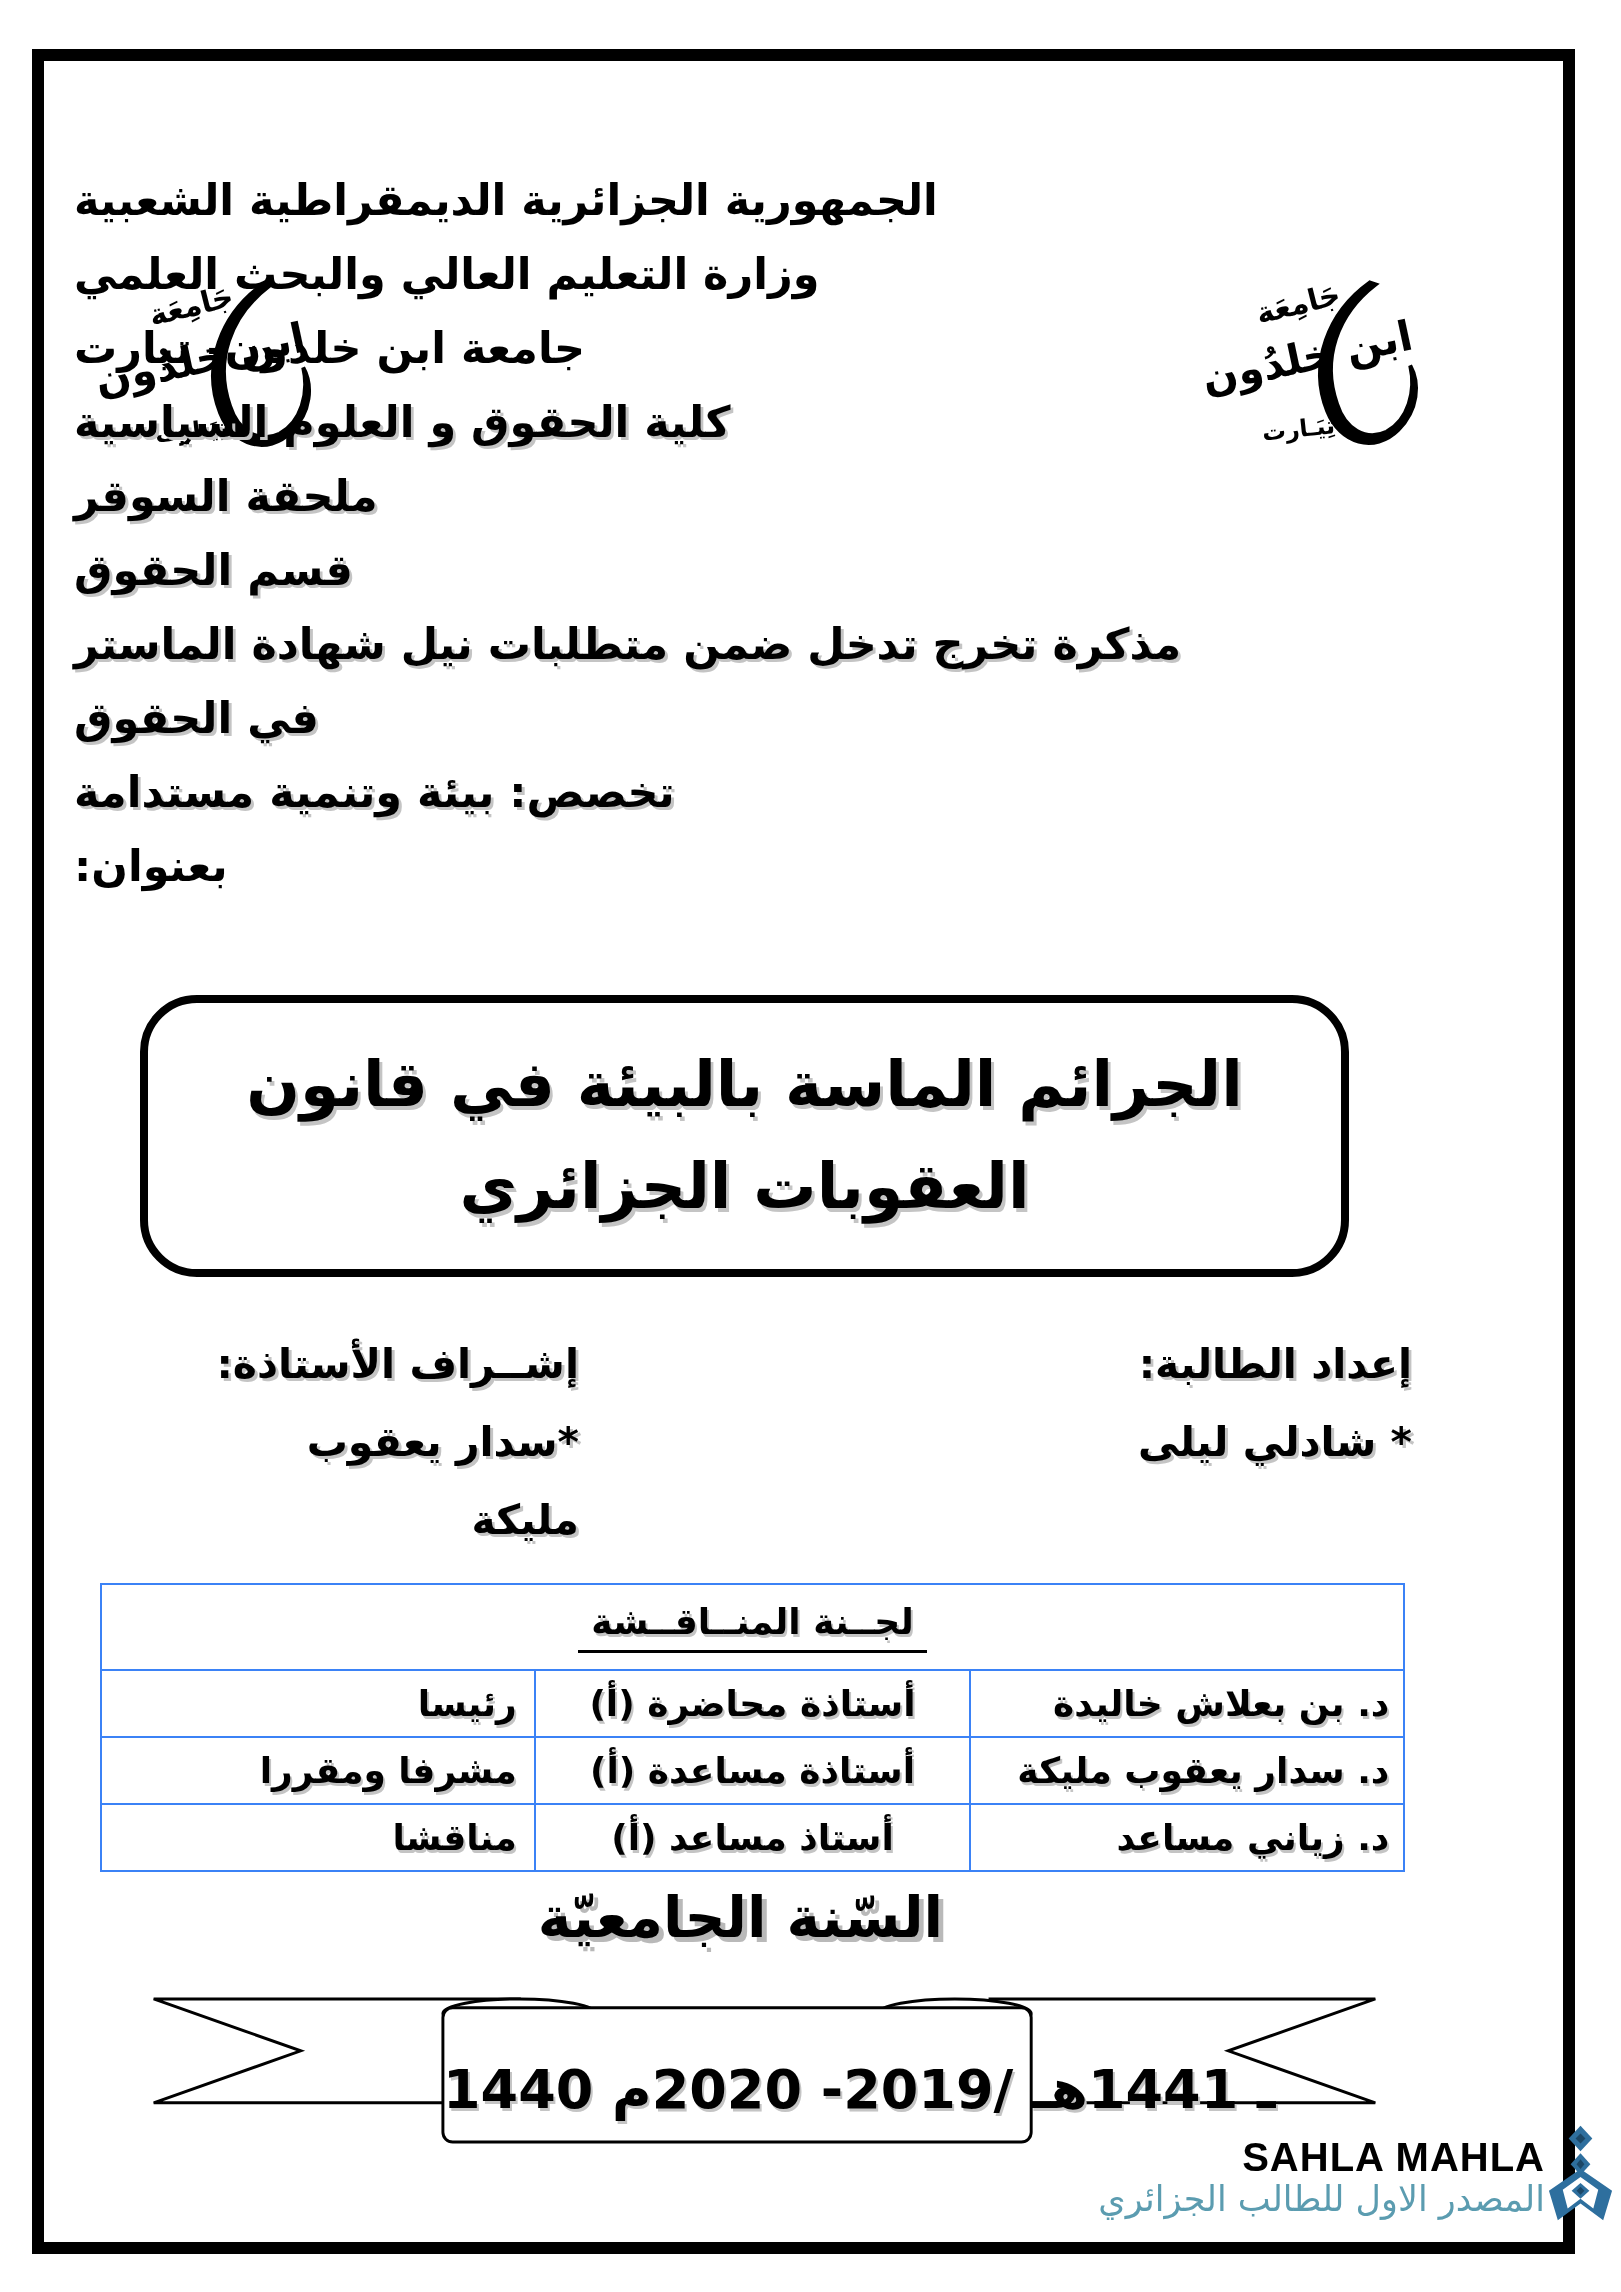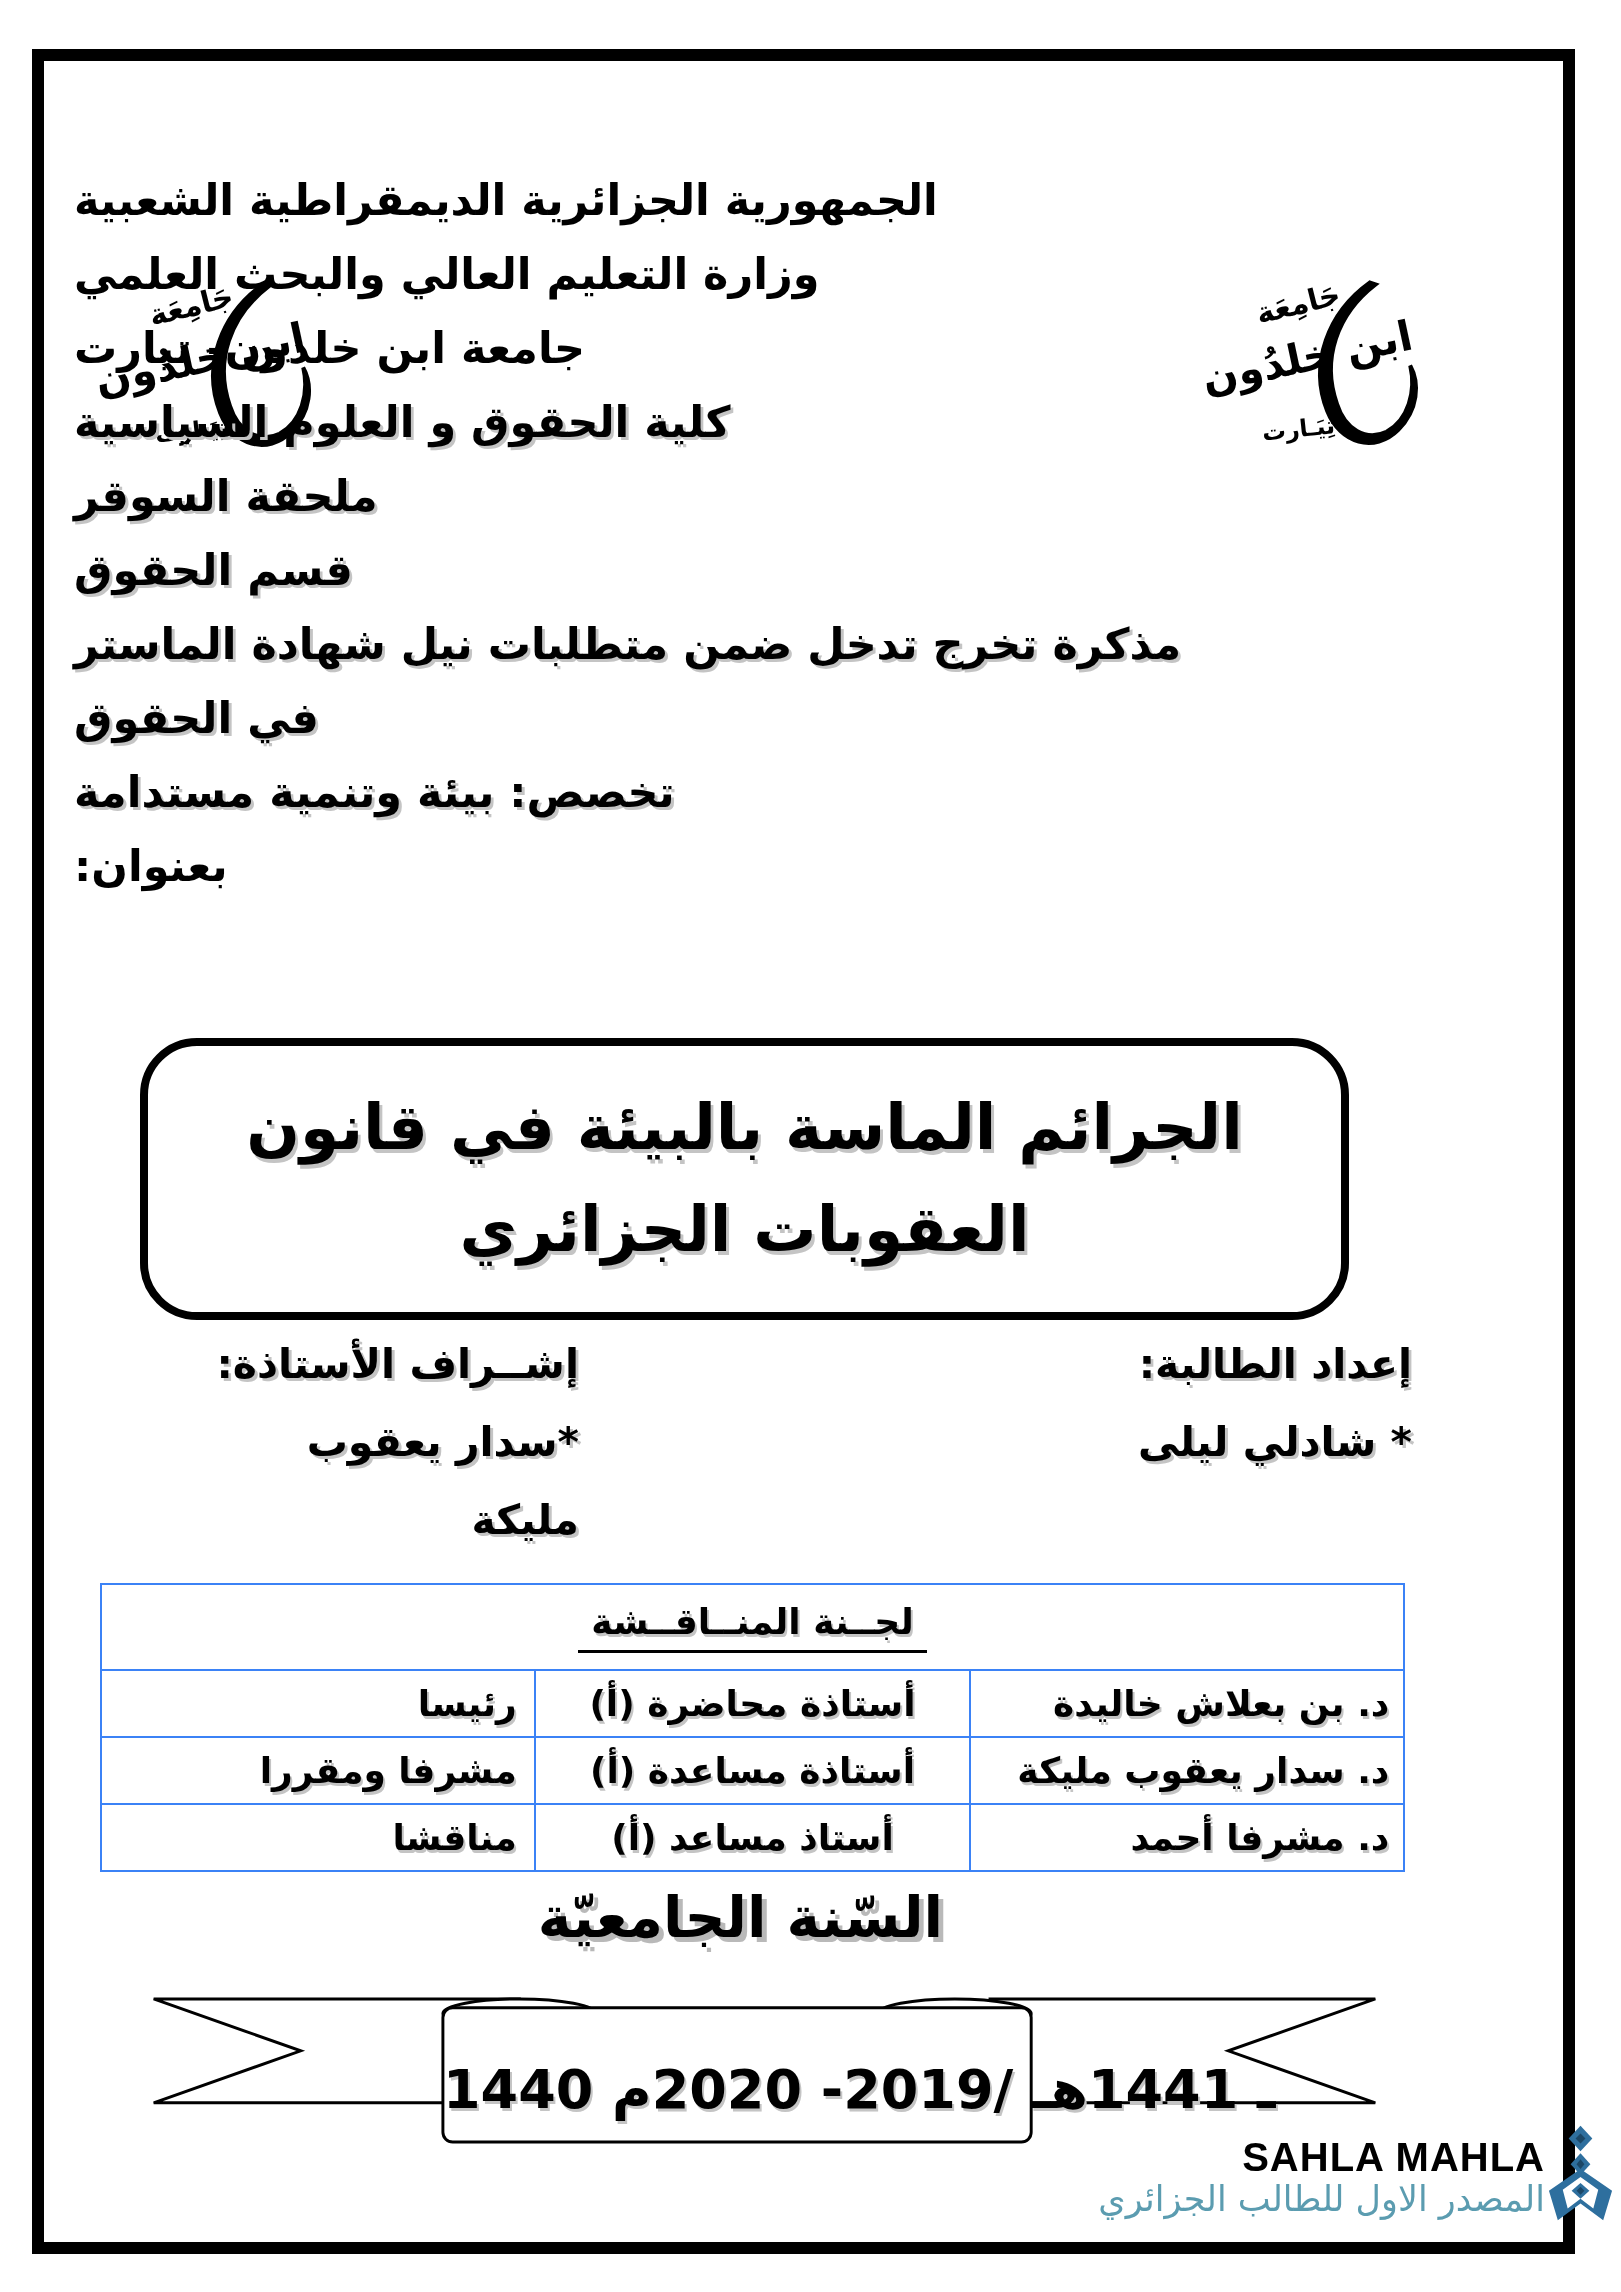--- a/index.html
+++ b/index.html
@@ -8,21 +8,21 @@
   .frame{position:absolute;left:32px;top:49px;width:1543px;height:2205px;
          border:12.7px solid #000;box-sizing:border-box;}
   .seal{position:absolute;width:257px;height:194px;}
   .seal-left{left:65px;top:276px;}
   .seal-right{left:1172px;top:274px;}
   .hdr{position:absolute;left:74px;top:163px;width:1333px;text-align:left;direction:rtl;}
   .hline{display:block;font-weight:bold;font-size:43px;line-height:74px;white-space:nowrap;}
   .sh{text-shadow:2.9px 2.9px 0 #c4c4c4;}
   .title-box{position:absolute;left:140px;top:995px;width:1209px;height:282px;
              border:8.8px solid #000;border-radius:57px;box-sizing:border-box;
-             display:flex;flex-direction:column;justify-content:center;direction:rtl;margin-top:43px;}
+             display:flex;flex-direction:column;justify-content:center;direction:rtl;}
   .title-line{text-align:center;font-weight:bold;font-size:63px;line-height:102px;
               text-shadow:2.9px 3.9px 0 #c4c4c4;}
   .byline{position:absolute;width:412px;direction:rtl;text-align:right;font-weight:bold;
           font-size:41px;line-height:78px;text-shadow:2.9px 2.9px 0 #c4c4c4;}
   .byline-right{left:1000px;top:1325px;}
   .byline-left{left:167px;top:1325px;}
   .byline .name1{padding-left:69px;}
   .byline .name2{padding-left:19.6px;}
   table.committee{position:absolute;left:100px;top:1583px;width:1305px;height:273px;
                   border-collapse:collapse;direction:rtl;table-layout:fixed;}
@@ -110,21 +110,21 @@
         <td class="c-name">د. بن بعلاش خاليدة</td>
         <td class="c-grade">أستاذة محاضرة (أ)</td>
         <td class="c-role">رئيسا</td>
       </tr>
       <tr>
         <td class="c-name">د. سدار يعقوب مليكة</td>
         <td class="c-grade">أستاذة مساعدة (أ)</td>
         <td class="c-role">مشرفا ومقررا</td>
       </tr>
       <tr>
-        <td class="c-name">د.  مشرفا أحمد</td>
+        <td class="c-name">د.  زياني مساعد</td>
         <td class="c-grade">أستاذ مساعد (أ)</td>
         <td class="c-role">مناقشا</td>
       </tr>
     </tbody>
   </table>
 
   <div class="year-heading">السّنة الجامعيّة</div>
 
   <svg class="ribbon" viewBox="0 0 1280 162" aria-hidden="true">
     <g fill="#ffffff" stroke="#000000" stroke-width="3" stroke-linejoin="miter">

